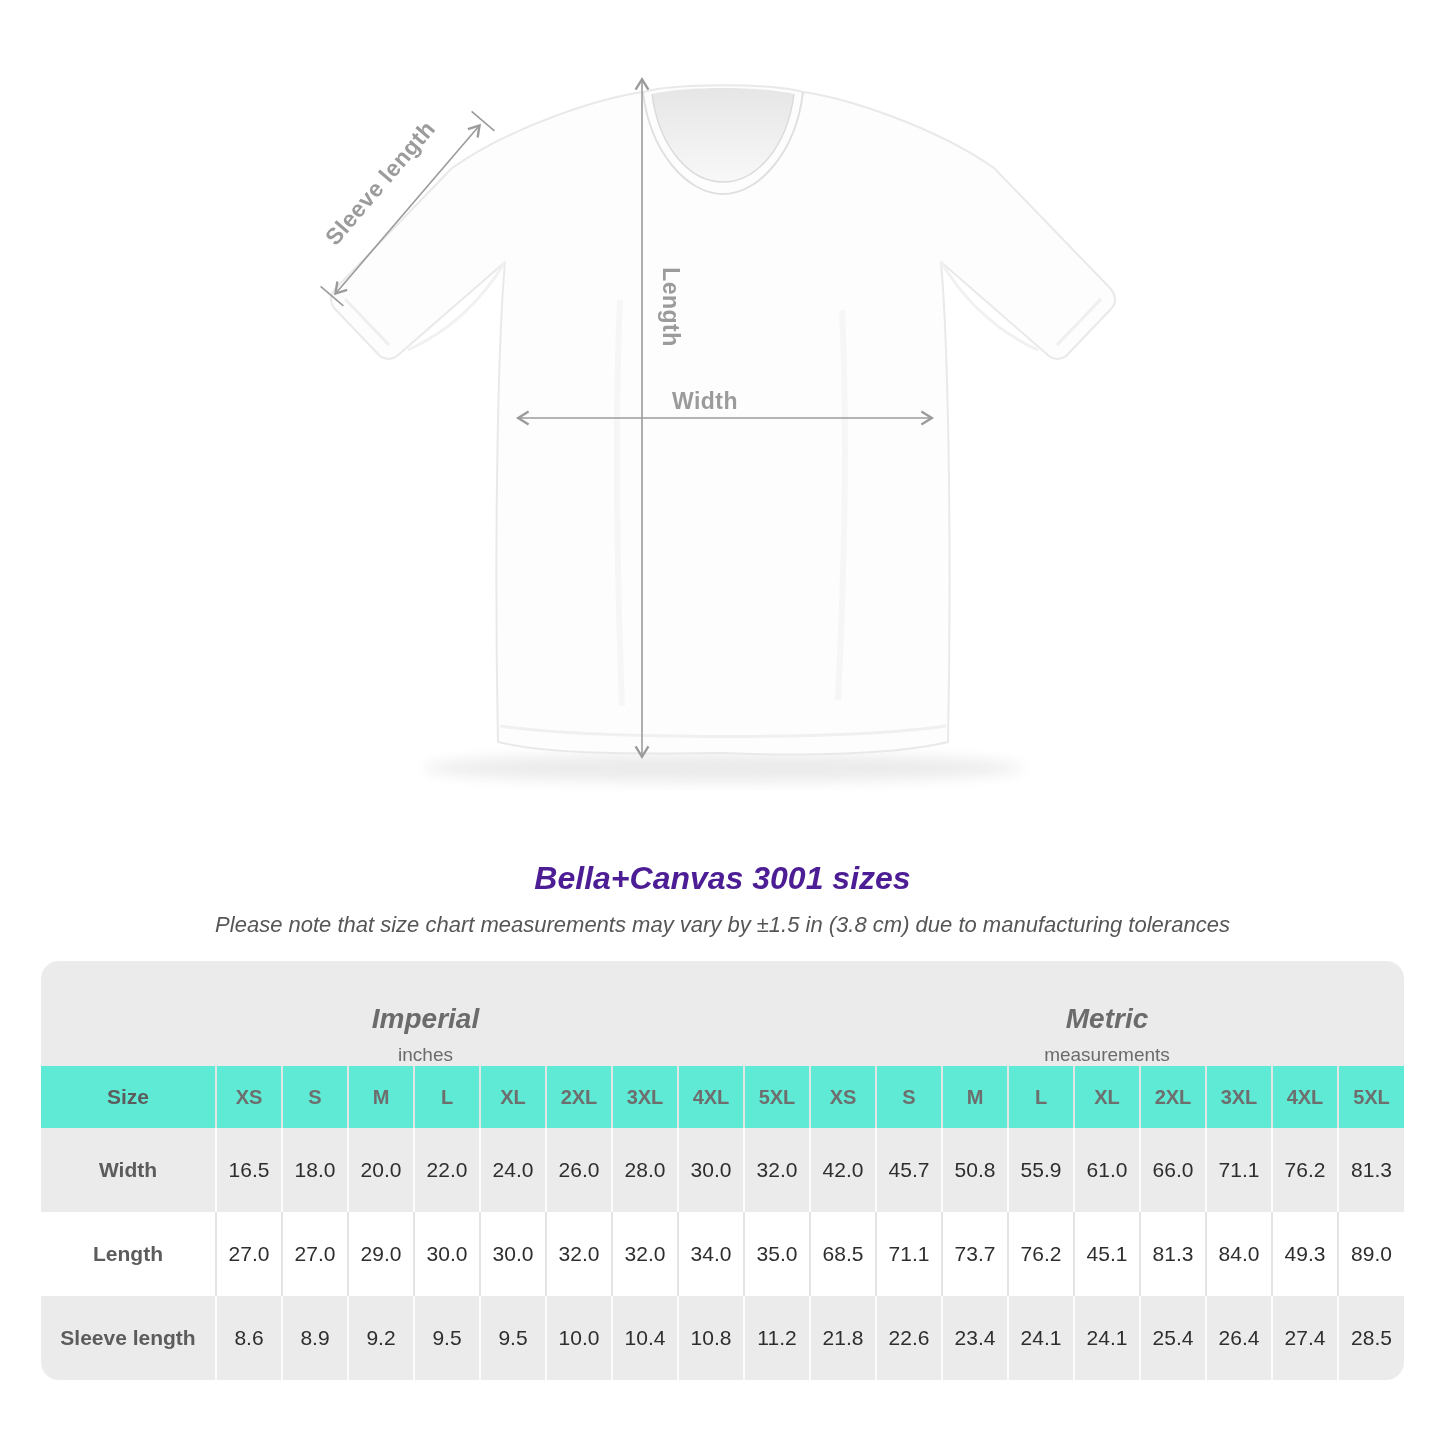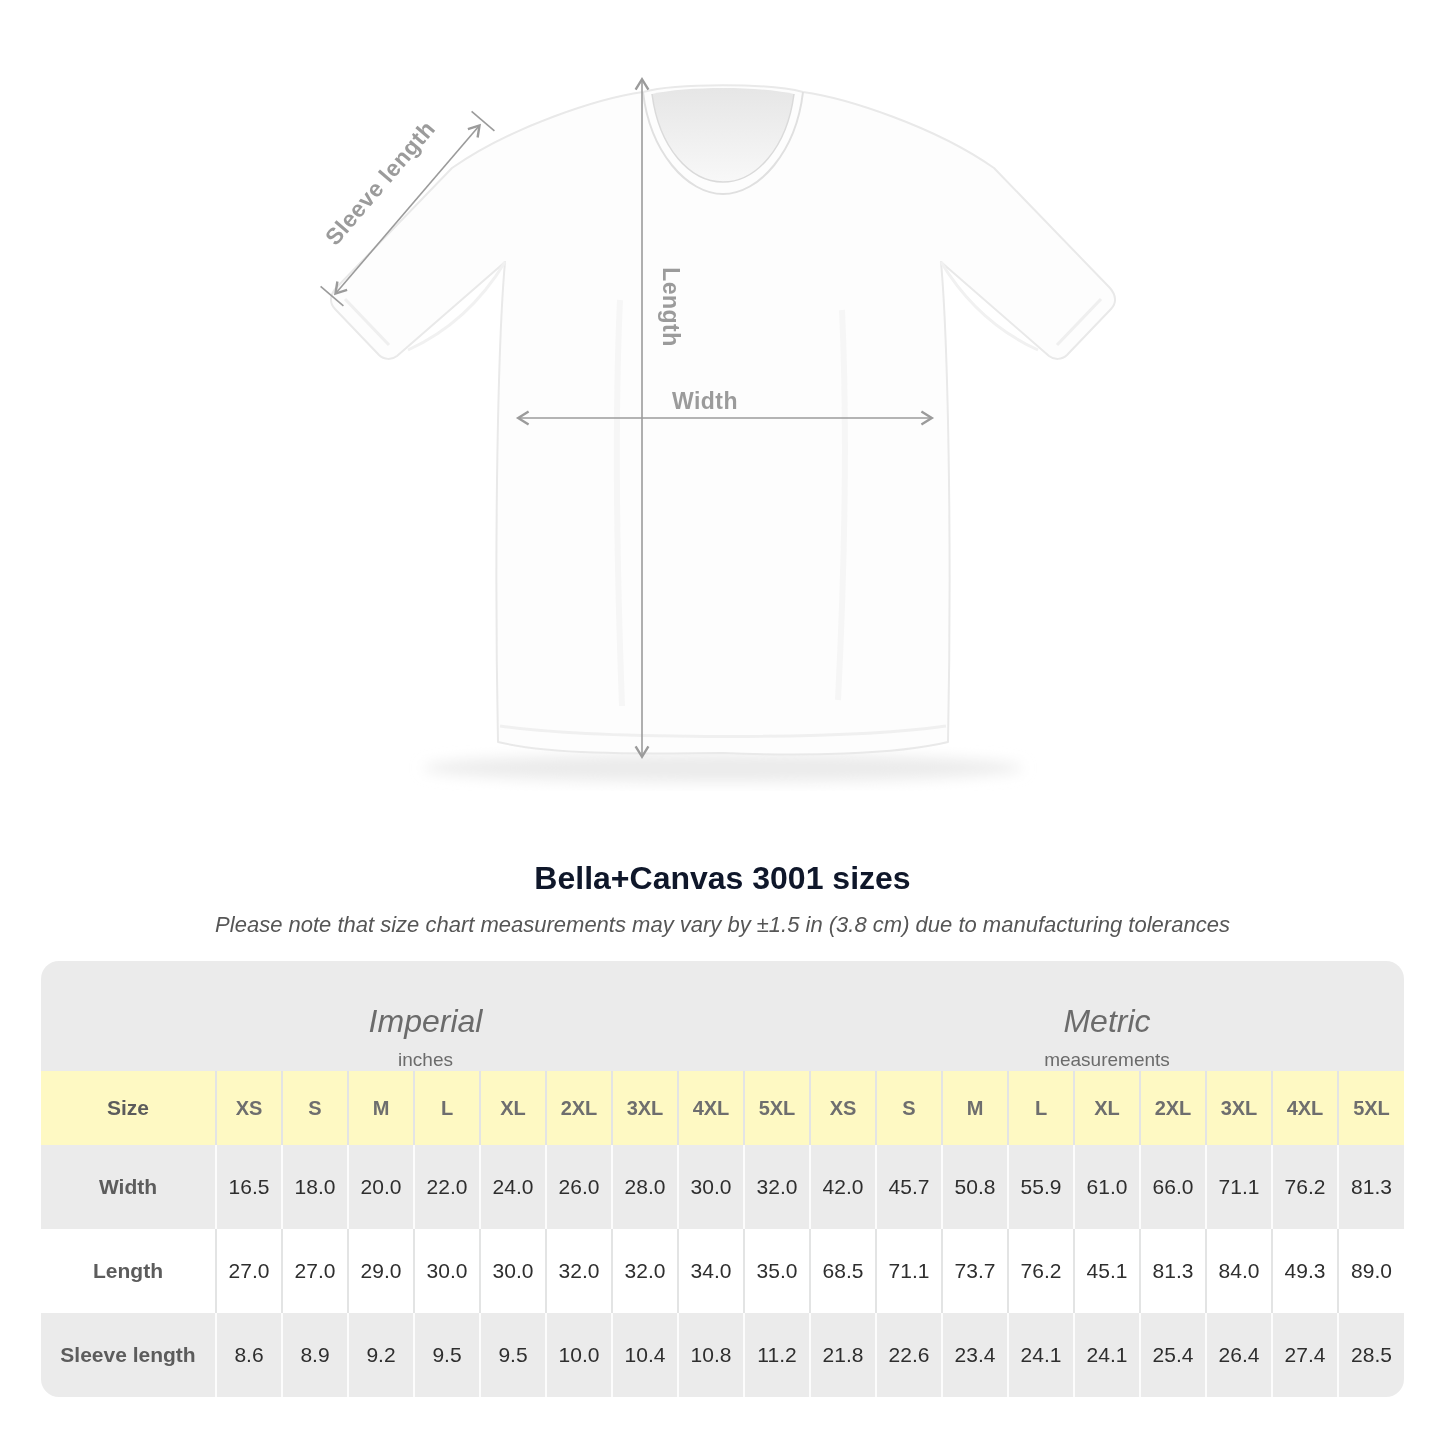--- a/index.html
+++ b/index.html
@@ -12,37 +12,37 @@
   .shirt-svg { display:block; width:1445px; height:820px; }
   .dim-line { stroke:#9b9b9b; stroke-width:1.6; fill:none; }
   .dim-tick { stroke:#9b9b9b; stroke-width:1.6; }
   .dim-label {
     font-family:"Liberation Sans","DejaVu Sans",sans-serif;
     font-size:23px; font-weight:bold; fill:#9b9b9b; letter-spacing:0.5px;
   }
   
   .page-title {
     margin:40px 0 0; text-align:center;
-    font-size:32px; line-height:1.15; font-weight:bold; color:#0f172a;
+    font-size:32px; line-height:1.15; font-weight:bold; color:#4c1d95;font-style:italic;
   }
   .page-subtitle {
     margin:14px 0 22px; text-align:center;
     font-size:22px; line-height:1.3; font-style:italic; color:#565656;
   }
   
   .table-wrap { margin:0 41px; border-radius:18px; overflow:hidden; }
   table.size-table { width:100%; border-collapse:collapse; table-layout:fixed; }
   col.c-label { width:175px; }
   .size-table td, .size-table th { padding:0; text-align:center; vertical-align:middle; }
 
   tr.group-row td { height:104px; background:#ebebeb; }
-  .group-label { font-size:32px; font-weight:normal; font-style:italic; color:#6b6b6b;margin-top:42px; }
+  .group-label { font-size:28px; font-weight:bold; font-style:italic; color:#6b6b6b;margin-top:42px; }
   .group-sub   { font-size:19px; color:#6b6b6b; margin-top:9px; }
 
-  tr.header-row th { height:74px; background:#fef9c3;
+  tr.header-row th { height:62px; background:#5eead4;
     font-size:20px; font-weight:bold; color:#6e6e6e; }
   tr.data-row td { height:84px; font-size:21px; font-weight:normal; color:#2e2e2e; }
   .size-table .lbl { font-weight:bold; color:#5c5c5c; font-size:21px; }
 
   tr.w th + th, tr.w td + td { border-left:2px solid #e3e4e4;text-align:center; }
   tr.g td { background:#ebebeb; }
   tr.g td + td { border-left:2px solid rgba(255,255,255,0.85);margin-top:12px; }
 </style>
 </head>
 <body>

